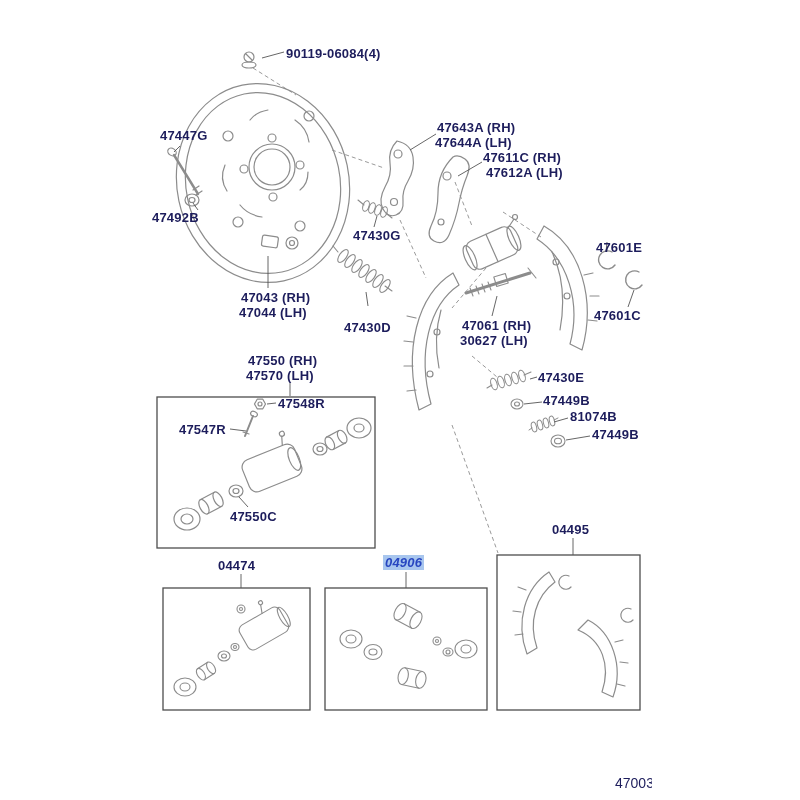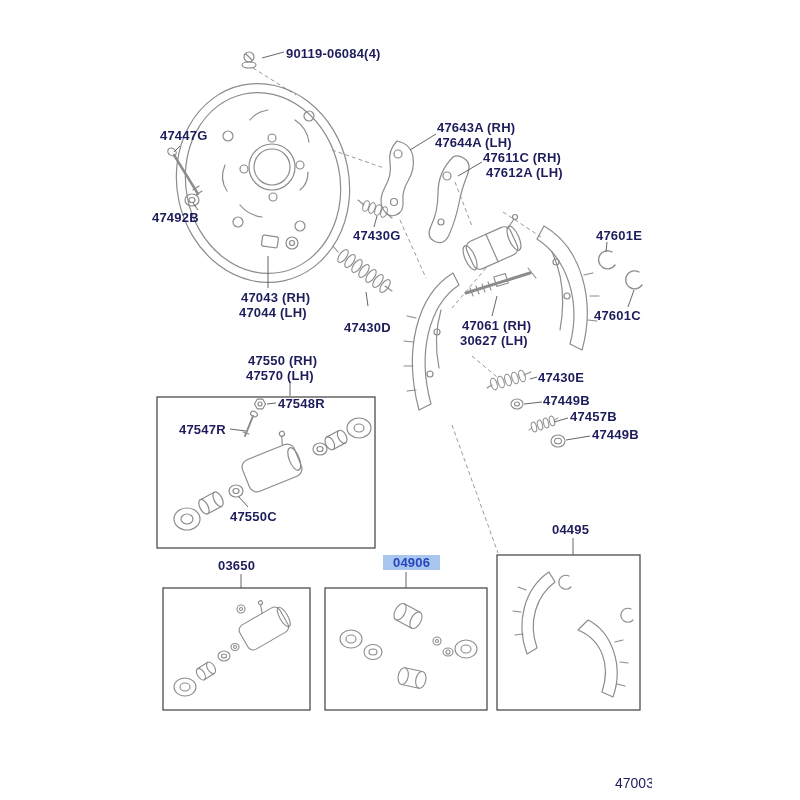--- a/index.html
+++ b/index.html
@@ -21,21 +21,22 @@
     font-weight: bold;
     font-size: 13px;
     letter-spacing: 0.2px;
     color: var(--label-ink, #1d1d5c);
     white-space: nowrap;
     cursor: default;
   }
   .lbl.hl {
     background: var(--highlight-bg, #a8c6ee);
     color: var(--highlight-fg, #2746c0);
-    padding: 0 10px;
+    padding: 0 2px;
+    font-style: italic;
   }
   .footer-code {
     position: absolute;
     font-size: 14px;
     color: var(--label-ink, #1d1d5c);
     white-space: nowrap;
   }
 </style>
 </head>
 <body>
@@ -328,35 +329,35 @@
   </svg>
 
   <div class="lbl" style="left:286px;top:46px">90119-06084(4)</div>
   <div class="lbl" style="left:160px;top:128px">47447G</div>
   <div class="lbl" style="left:152px;top:210px">47492B</div>
   <div class="lbl" style="left:437px;top:120px">47643A (RH)</div>
   <div class="lbl" style="left:435px;top:135px">47644A (LH)</div>
   <div class="lbl" style="left:483px;top:150px">47611C (RH)</div>
   <div class="lbl" style="left:486px;top:165px">47612A (LH)</div>
   <div class="lbl" style="left:353px;top:228px">47430G</div>
-  <div class="lbl" style="left:596px;top:228px">47601E</div>
+  <div class="lbl" style="left:596px;top:240px">47601E</div>
   <div class="lbl" style="left:241px;top:290px">47043 (RH)</div>
   <div class="lbl" style="left:239px;top:305px">47044 (LH)</div>
   <div class="lbl" style="left:344px;top:320px">47430D</div>
   <div class="lbl" style="left:462px;top:318px">47061 (RH)</div>
   <div class="lbl" style="left:460px;top:333px">30627 (LH)</div>
   <div class="lbl" style="left:594px;top:308px">47601C</div>
   <div class="lbl" style="left:538px;top:370px">47430E</div>
   <div class="lbl" style="left:543px;top:393px">47449B</div>
-  <div class="lbl" style="left:570px;top:409px">47457B</div>
+  <div class="lbl" style="left:570px;top:409px">81074B</div>
   <div class="lbl" style="left:592px;top:427px">47449B</div>
   <div class="lbl" style="left:248px;top:353px">47550 (RH)</div>
   <div class="lbl" style="left:246px;top:368px">47570 (LH)</div>
   <div class="lbl" style="left:278px;top:396px">47548R</div>
   <div class="lbl" style="left:179px;top:422px">47547R</div>
   <div class="lbl" style="left:230px;top:509px">47550C</div>
-  <div class="lbl" style="left:218px;top:558px">03650</div>
+  <div class="lbl" style="left:218px;top:558px">04474</div>
   <div class="lbl hl" style="left:383px;top:555px">04906</div>
   <div class="lbl" style="left:552px;top:522px">04495</div>
 
   <div class="footer-code" style="left:615px;top:775px">470033A</div>
 
 </div>
 
 </body></html>

